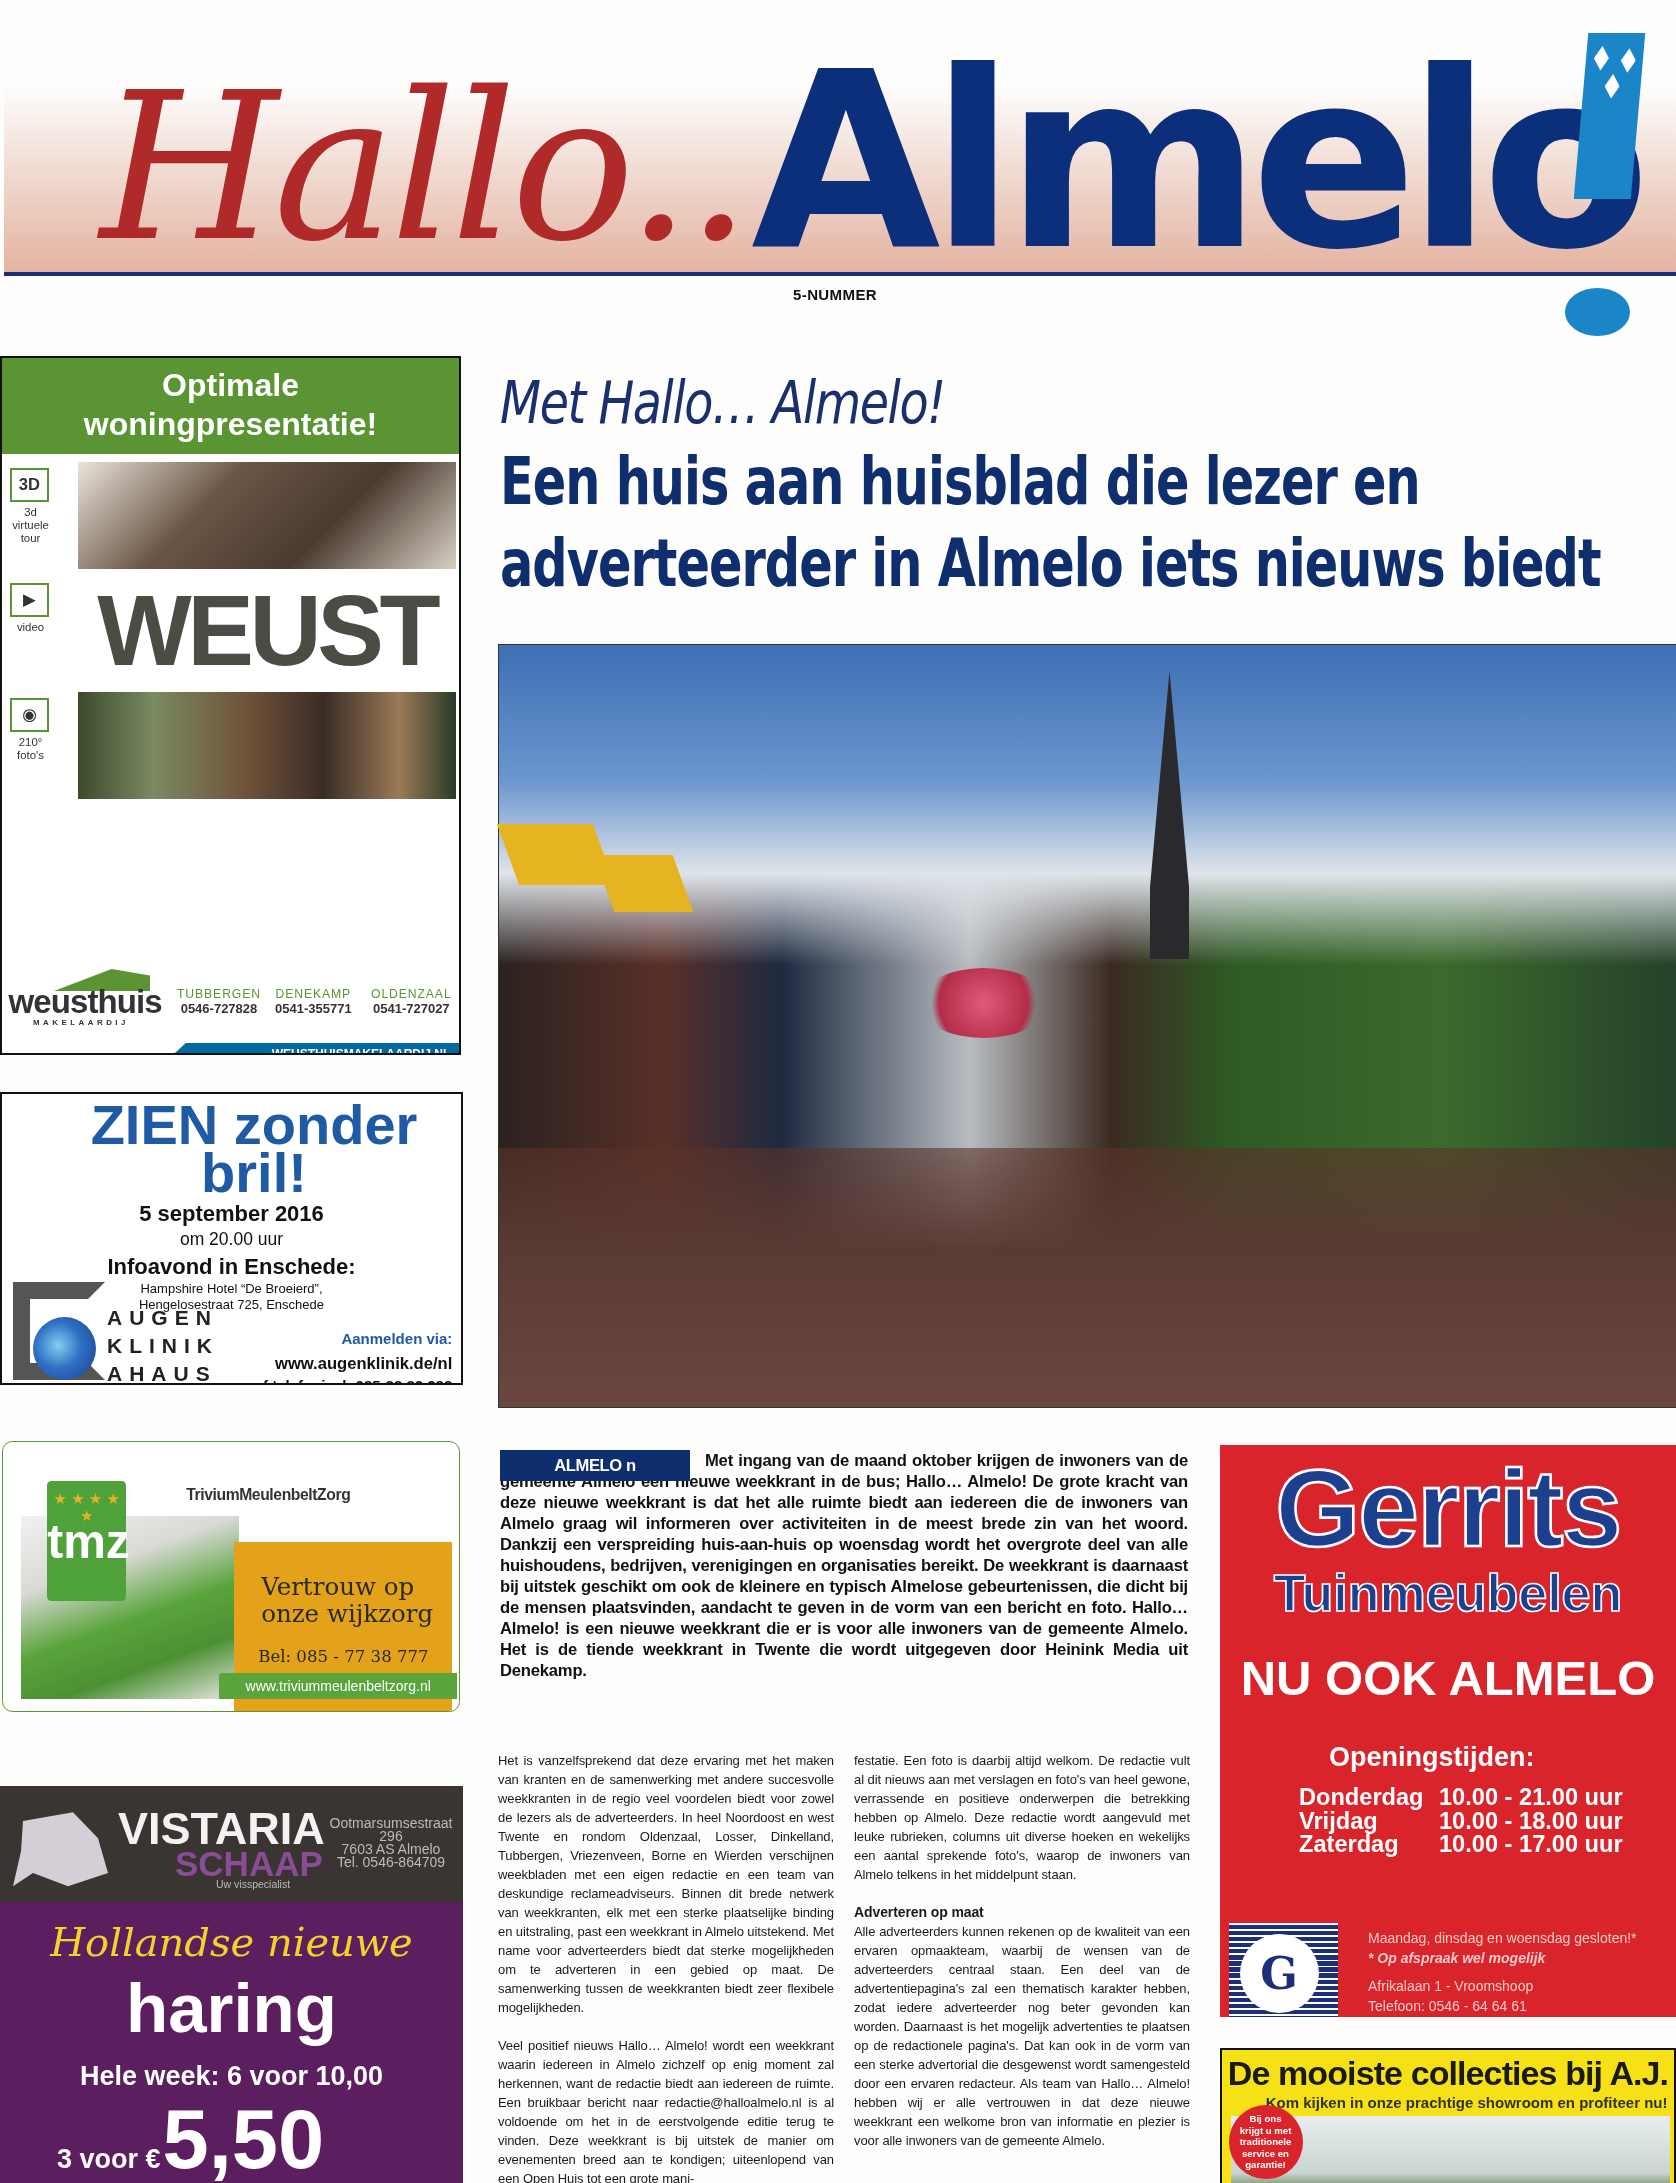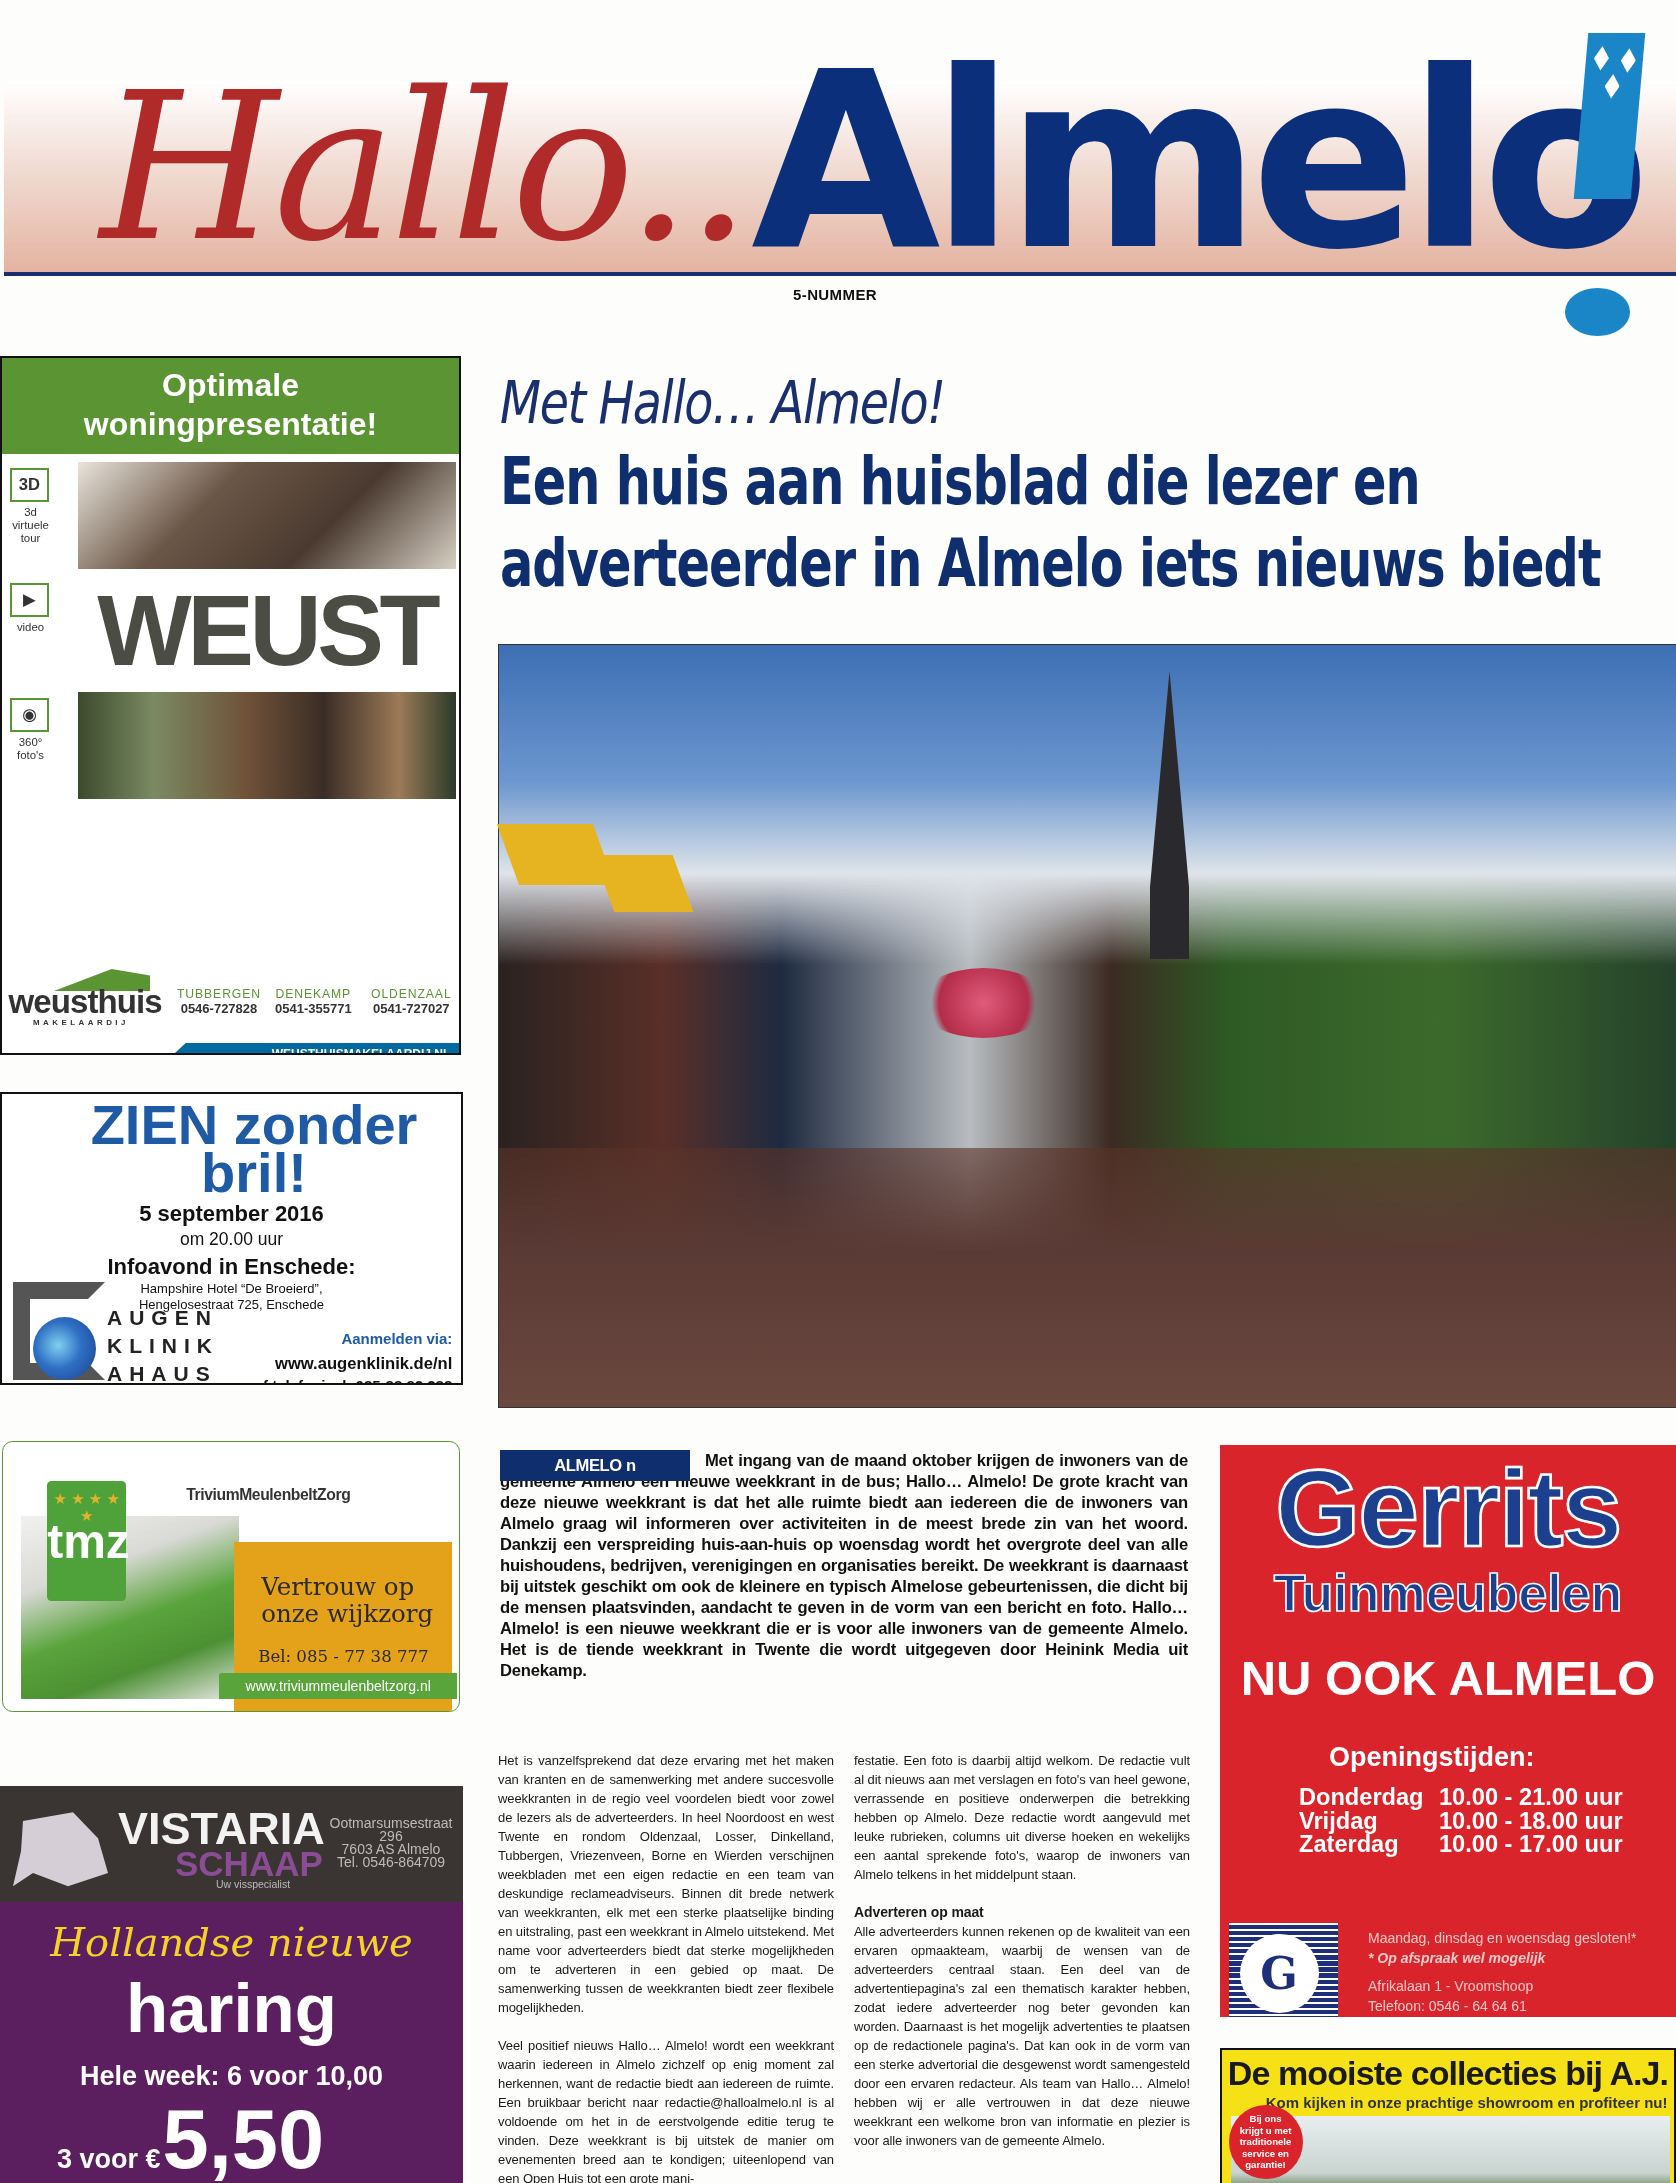--- a/index.html
+++ b/index.html
@@ -188,21 +188,21 @@
   <div class="weust-row">
     <div class="weust-icon">▶</div>
     <div class="weust-cap">
       <div>video</div>
     </div>
     <div class="weust-img img-weust">WEUST</div>
   </div>
   <div class="weust-row">
     <div class="weust-icon">◉</div>
     <div class="weust-cap">
-      <div>360°</div>
+      <div>210°</div>
       <div>foto's</div>
     </div>
     <div class="weust-img img-room2"></div>
   </div>
   <div class="weust-footer">
     <div class="weust-roof"></div>
     <div class="weust-logo">weusthuis</div>
     <div class="weust-logo-sub">MAKELAARDIJ</div>
     <div class="weust-office" style="left:175px;">
       <div class="city">TUBBERGEN</div>

